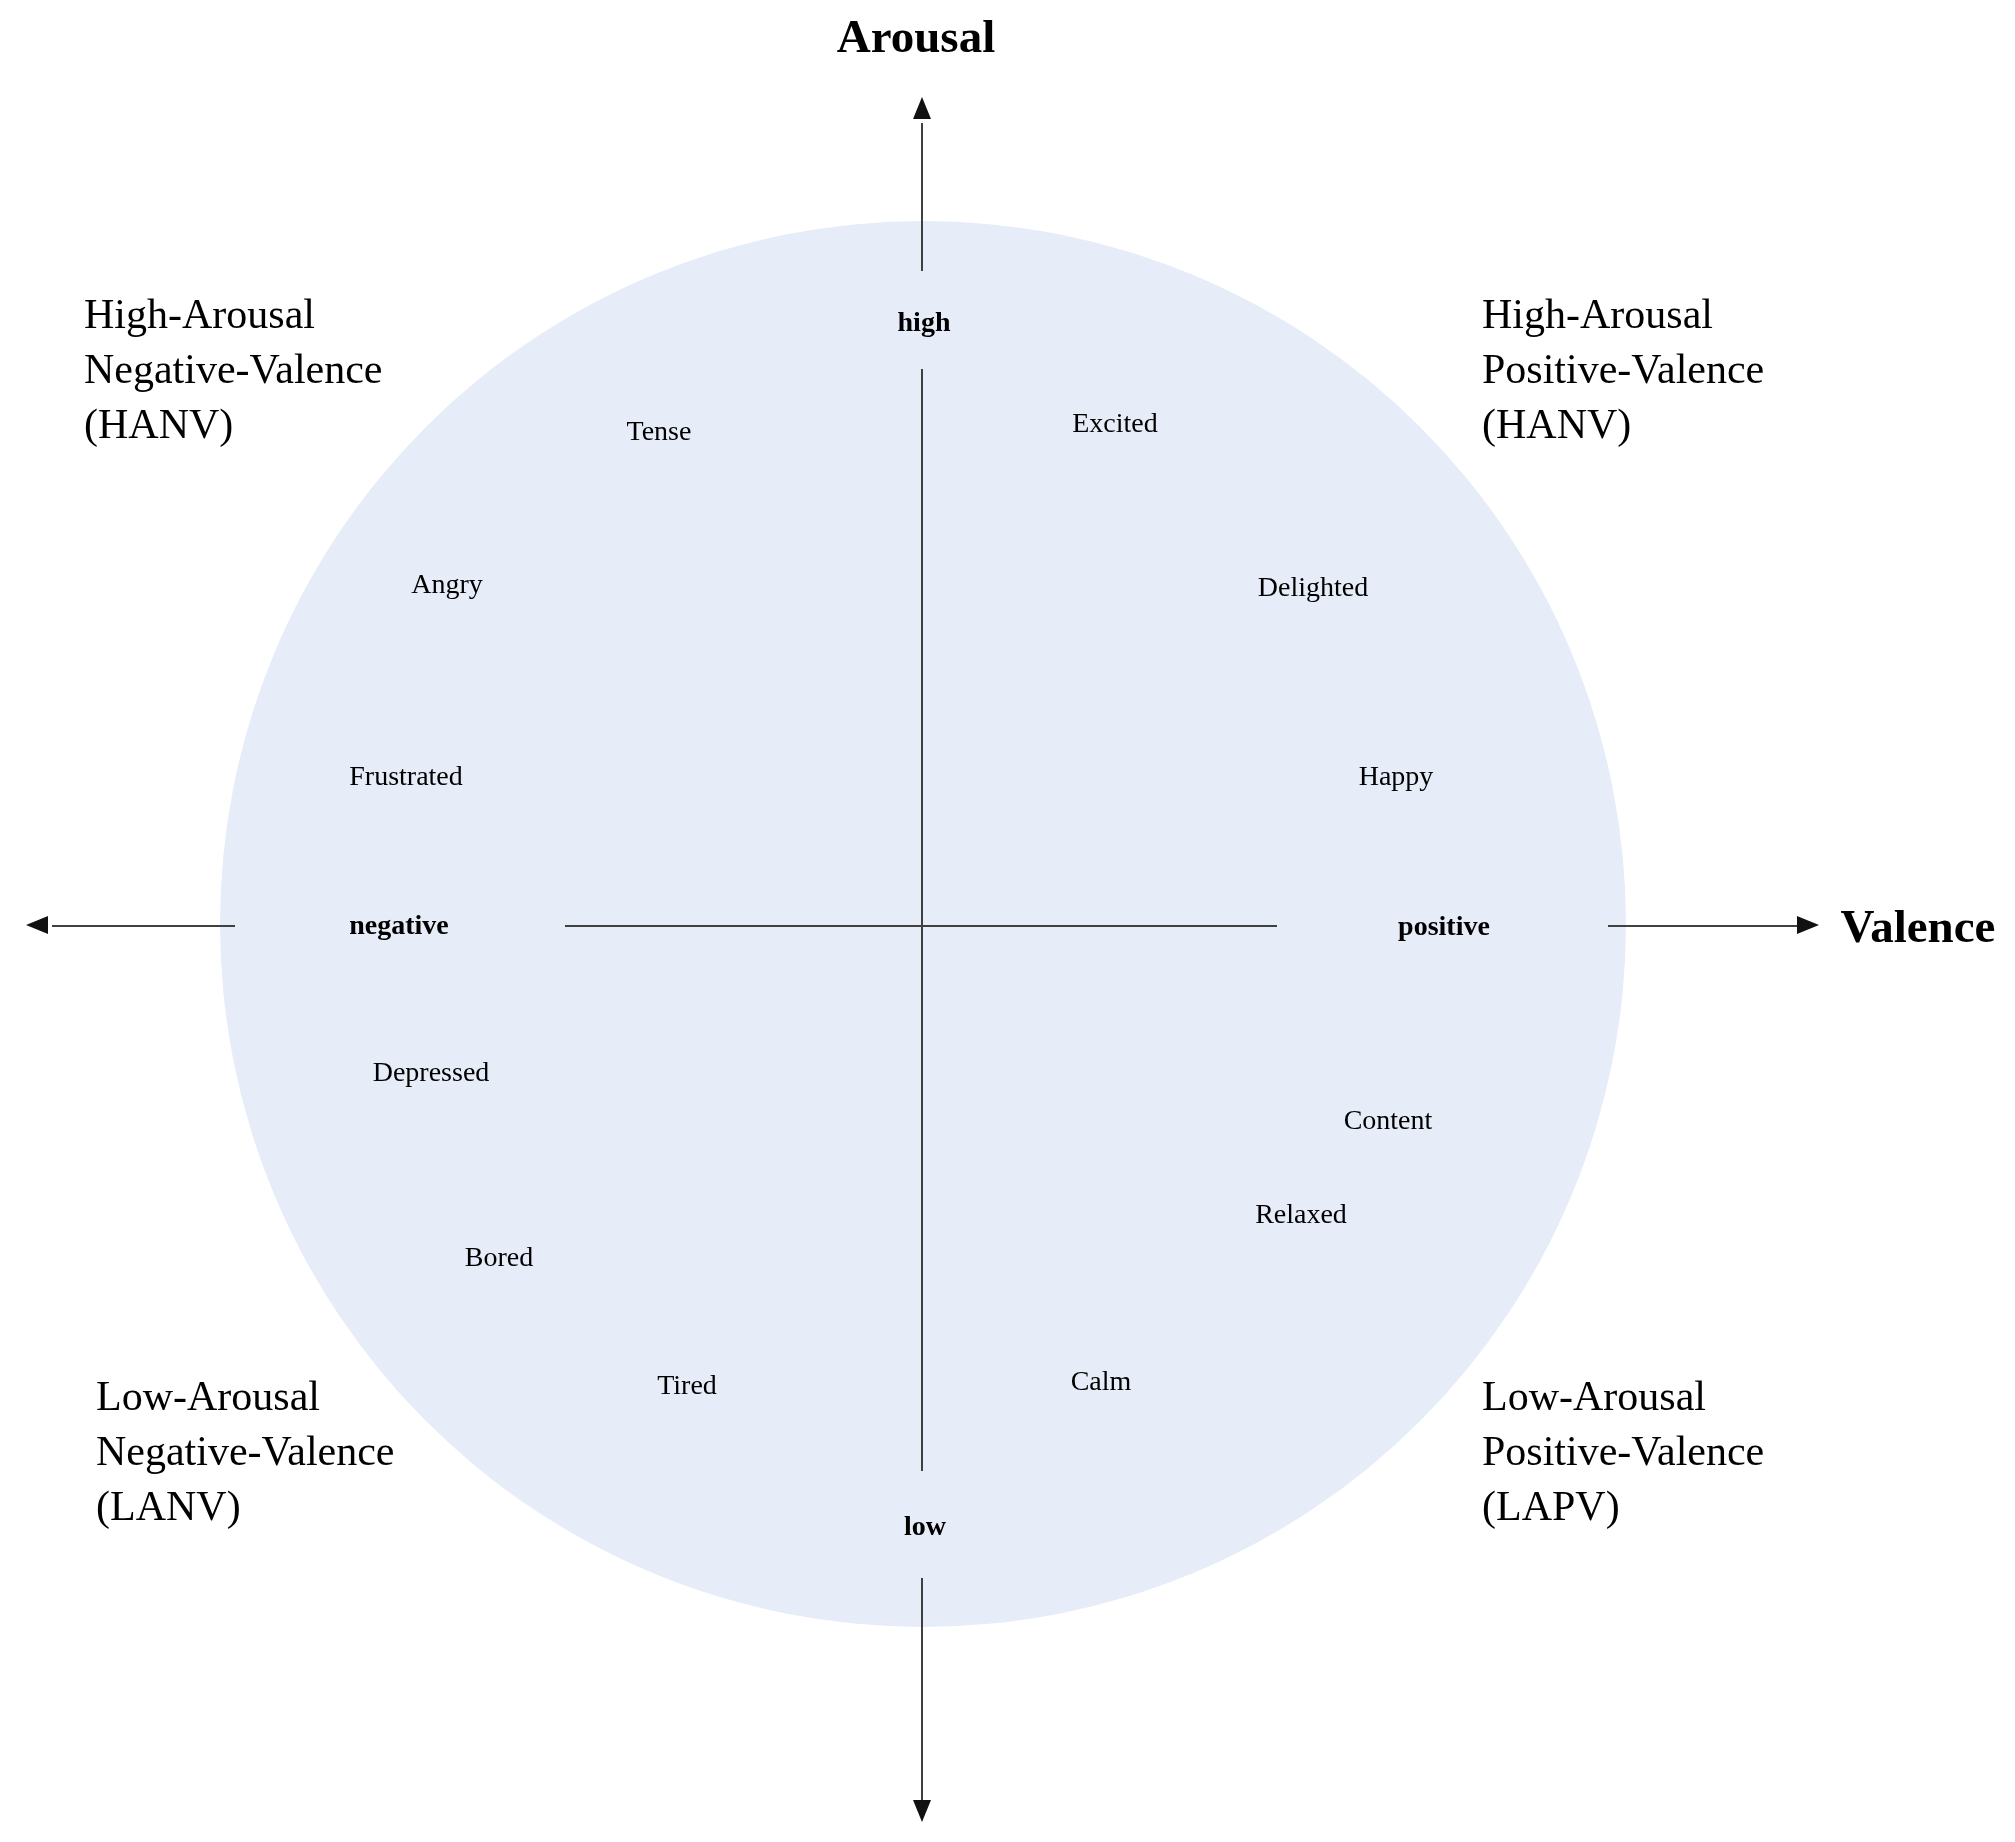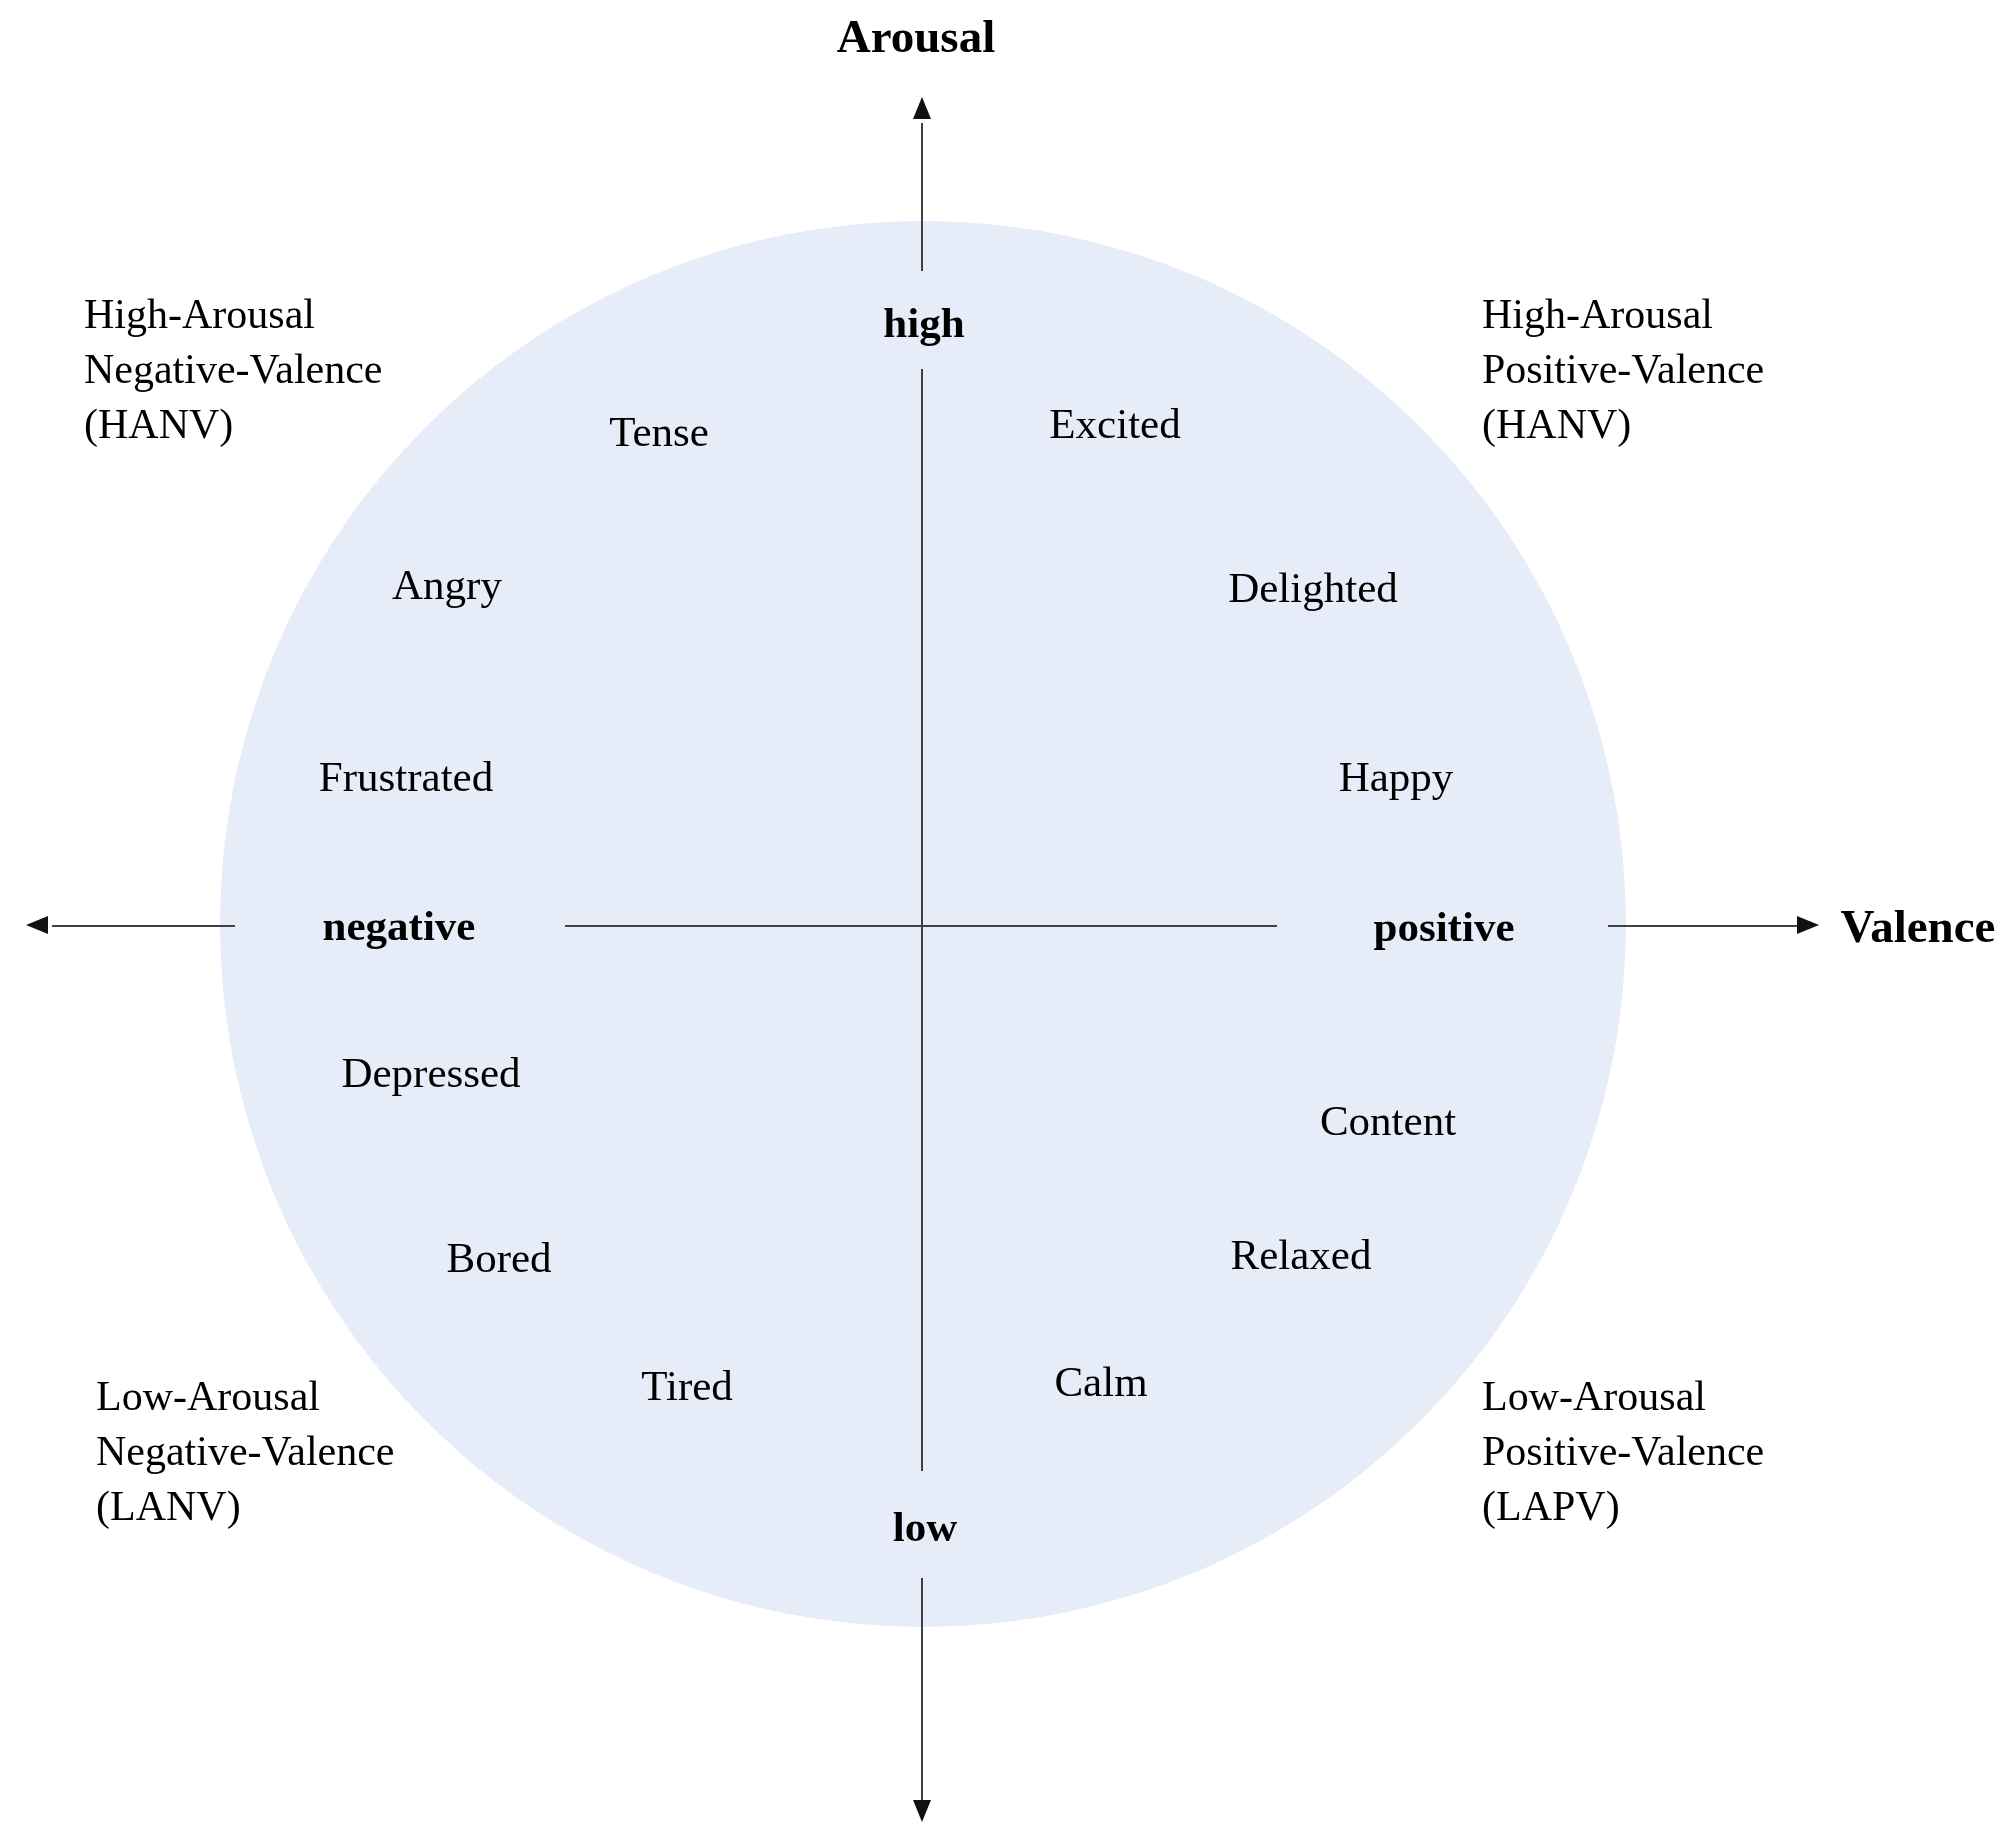--- a/index.html
+++ b/index.html
@@ -23,21 +23,21 @@
   .vline{position:absolute; width:1.8px; background:#404040; left:921px;}
   .hline{position:absolute; height:1.8px; background:#404040; top:925px;}
   .arrow{position:absolute; width:0; height:0;}
   .arrow-up{left:913px; top:97px; border-left:9.2px solid transparent; border-right:9.2px solid transparent; border-bottom:22px solid #111;}
   .arrow-down{left:913px; top:1800px; border-left:9.2px solid transparent; border-right:9.2px solid transparent; border-top:22px solid #111;}
   .arrow-left{left:26.4px; top:916px; border-top:9.2px solid transparent; border-bottom:9.2px solid transparent; border-right:22px solid #111;}
   .arrow-right{left:1797px; top:916px; border-top:9.2px solid transparent; border-bottom:9.2px solid transparent; border-left:22px solid #111;}
   .txt{
     position:absolute;
     transform:translate(-50%,-50%);
-    font-size:43px;
+    font-size:28px;
     white-space:nowrap;
     line-height:1;
   }
   .bold{font-weight:bold;}
   .axis-title{font-size:47px; font-weight:bold;}
   .corner{
     position:absolute;
     font-size:42px;
     line-height:55px;
     white-space:nowrap;
@@ -51,21 +51,21 @@
   .pos-positive{left:1444px; top:926px;text-align:right;}
   .pos-tense{left:659px; top:431px;}
   .pos-excited{left:1115px; top:423px;}
   .pos-angry{left:447px; top:584px;}
   .pos-delighted{left:1313px; top:587px;}
   .pos-frustrated{left:406px; top:776px;}
   .pos-happy{left:1396px; top:776px;}
   .pos-depressed{left:431px; top:1072px;}
   .pos-content{left:1388px; top:1120px;}
   .pos-bored{left:499px; top:1229px;margin-top:28px;}
-  .pos-relaxed{left:1301px; top:1214px;margin-top:40px;}
+  .pos-relaxed{left:1301px; top:1214px;}
   .pos-tired{left:687px; top:1385px;}
   .pos-calm{left:1101px; top:1381px;}
   
   .pos-hanv{left:84px; top:287px;}
   .pos-hapv{left:1482px; top:287px;}
   .pos-lanv{left:96px; top:1369px;}
   .pos-lapv{left:1482px; top:1369px;}
   
   .v-top{top:123px; height:148px;}
   .v-mid{top:369px; height:1102px;}

